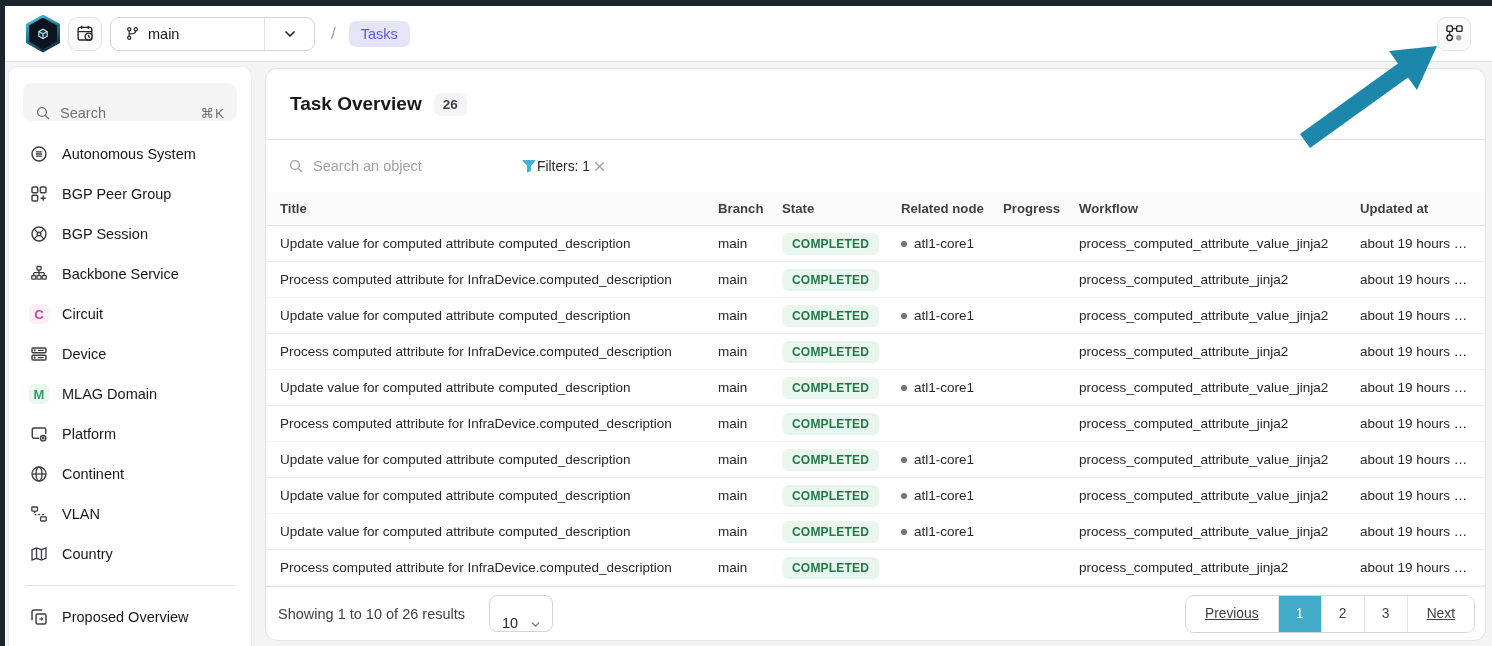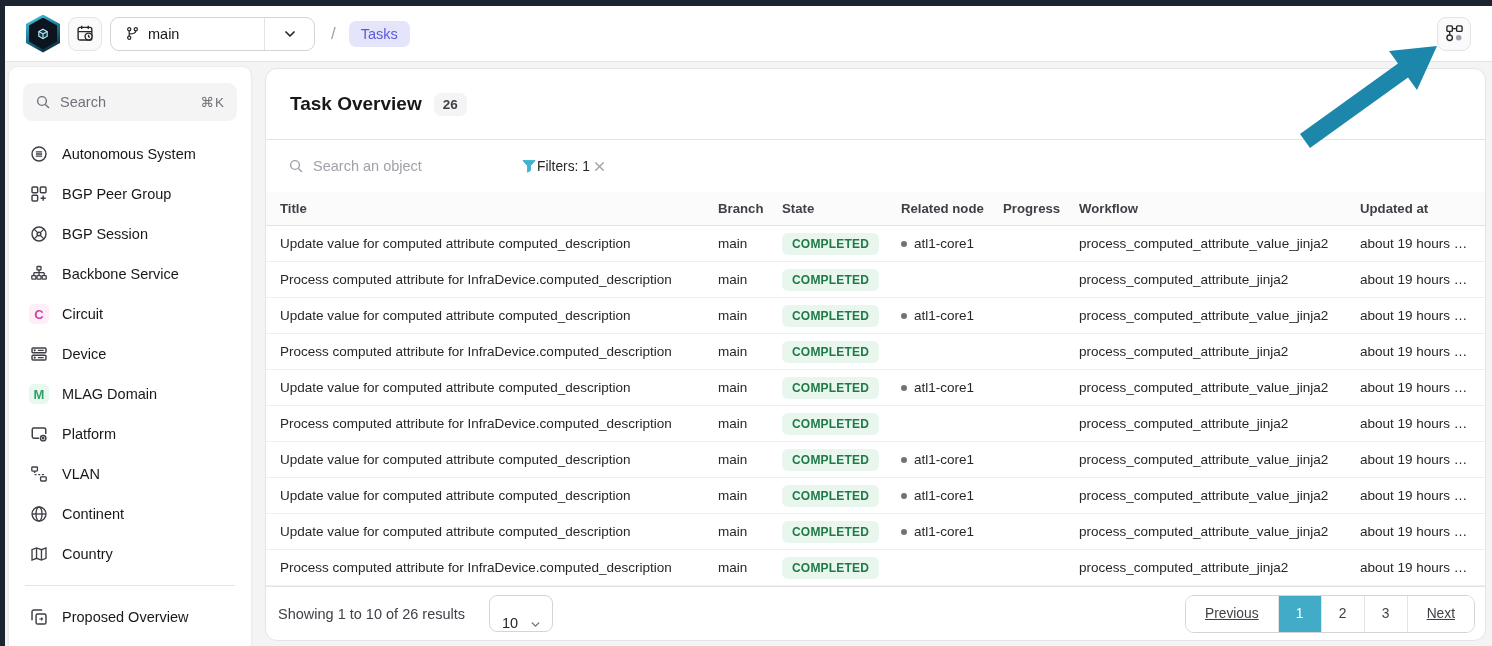--- a/index.html
+++ b/index.html
@@ -53,21 +53,21 @@
   .workflow-btn { width:34px; }
 
   
   .sidebar {
     position:absolute; left:8px; top:66px; width:244px; height:640px;
     background:#fff; border:1px solid #ececef; border-radius:10px;
     box-shadow:0 1px 2px rgba(0,0,0,.05); z-index:5; padding:16px 0 0;
   }
   .sb-search {
     margin:0 14px; height:38px; background:#f4f4f5; border-radius:9px;
-    display:flex; align-items:center; gap:9px; padding:0 12px; color:#71717a; cursor:pointer;
+    display:flex; align-items:flex-end; gap:9px; padding:0 12px; color:#71717a; cursor:pointer;
   }
   .sb-search input {
     flex:1; border:none; background:transparent; outline:none;
     font-family:inherit; font-size:14.5px; color:#3f3f46; min-width:0;
   }
   .sb-search input::placeholder { color:#71717a; }
   .sb-kbd { font-size:13.5px; color:#71717a; letter-spacing:1px; }
   .nav { margin-top:13px; }
   .nav-item {
     height:40px; display:flex; align-items:center; gap:13px;
@@ -304,37 +304,37 @@
             <circle cx="11.7" cy="11.7" r="2.4"></circle>
             <circle cx="11.7" cy="11.7" r="0.5" fill="currentColor"></circle>
           </svg>
         </span>
         <span>Platform</span>
       </div>
 
       <div class="nav-item">
         <span class="nav-icon">
           <svg viewBox="0 0 16 16" fill="none" stroke="currentColor" stroke-width="1.2">
+            <circle cx="8" cy="8" r="6.2"></circle>
+            <ellipse cx="8" cy="8" rx="2.7" ry="6.2"></ellipse>
+            <path d="M1.8 8h12.4"></path>
+          </svg>
+        </span>
+        <span>Continent</span>
+      </div>
+
+      <div class="nav-item">
+        <span class="nav-icon">
+          <svg viewBox="0 0 16 16" fill="none" stroke="currentColor" stroke-width="1.2">
             <rect x="1.6" y="1.8" width="5" height="3.6" rx="0.7"></rect>
             <rect x="9.4" y="10.6" width="5" height="3.6" rx="0.7"></rect>
             <path d="M4.1 5.4v3.2h7.8v2" stroke-dasharray="1.7 1.5"></path>
           </svg>
         </span>
         <span>VLAN</span>
-      </div>
-
-      <div class="nav-item">
-        <span class="nav-icon">
-          <svg viewBox="0 0 16 16" fill="none" stroke="currentColor" stroke-width="1.2">
-            <circle cx="8" cy="8" r="6.2"></circle>
-            <ellipse cx="8" cy="8" rx="2.7" ry="6.2"></ellipse>
-            <path d="M1.8 8h12.4"></path>
-          </svg>
-        </span>
-        <span>Continent</span>
       </div>
 
       <div class="nav-item">
         <span class="nav-icon">
           <svg viewBox="0 0 16 16" fill="none" stroke="currentColor" stroke-width="1.2">
             <path d="M1.8 4.2l4-1.6 4.4 1.6 4-1.6v9.2l-4 1.6-4.4-1.6-4 1.6z"></path>
             <path d="M5.8 2.6v9.2M10.2 4.2v9.2"></path>
           </svg>
         </span>
         <span>Country</span>

